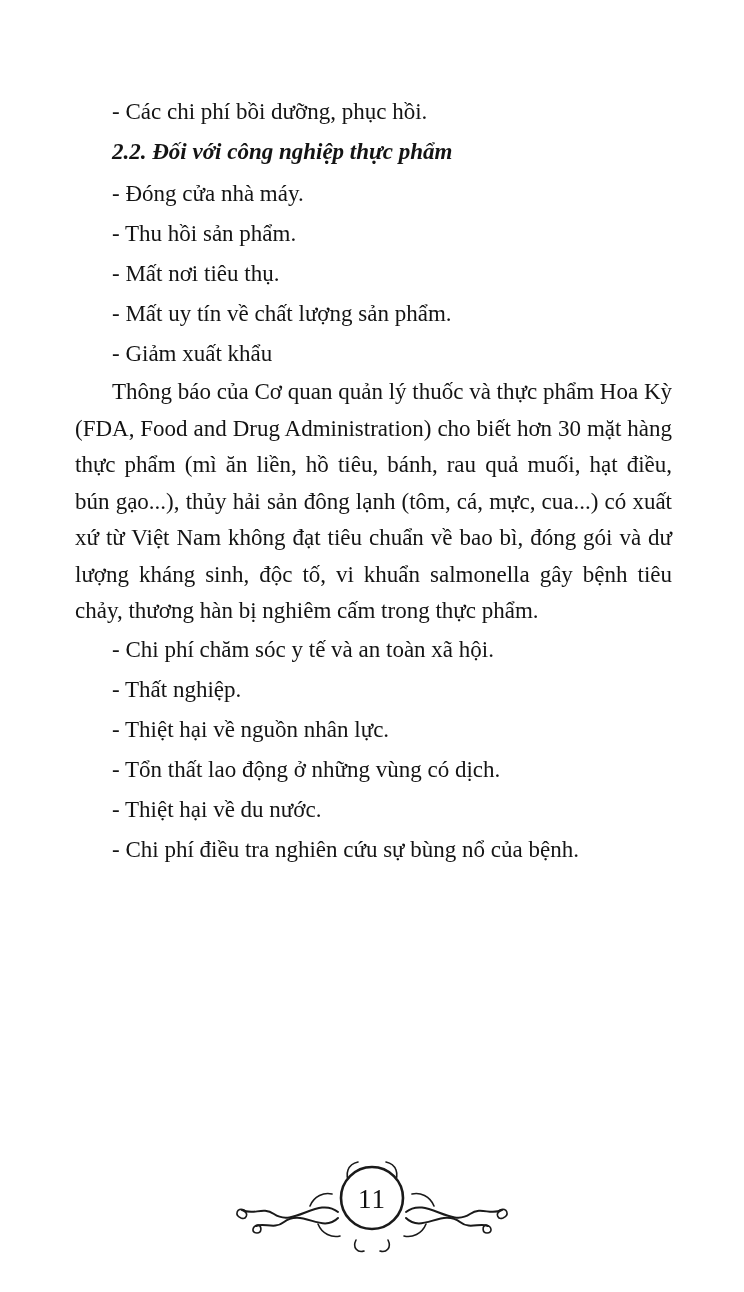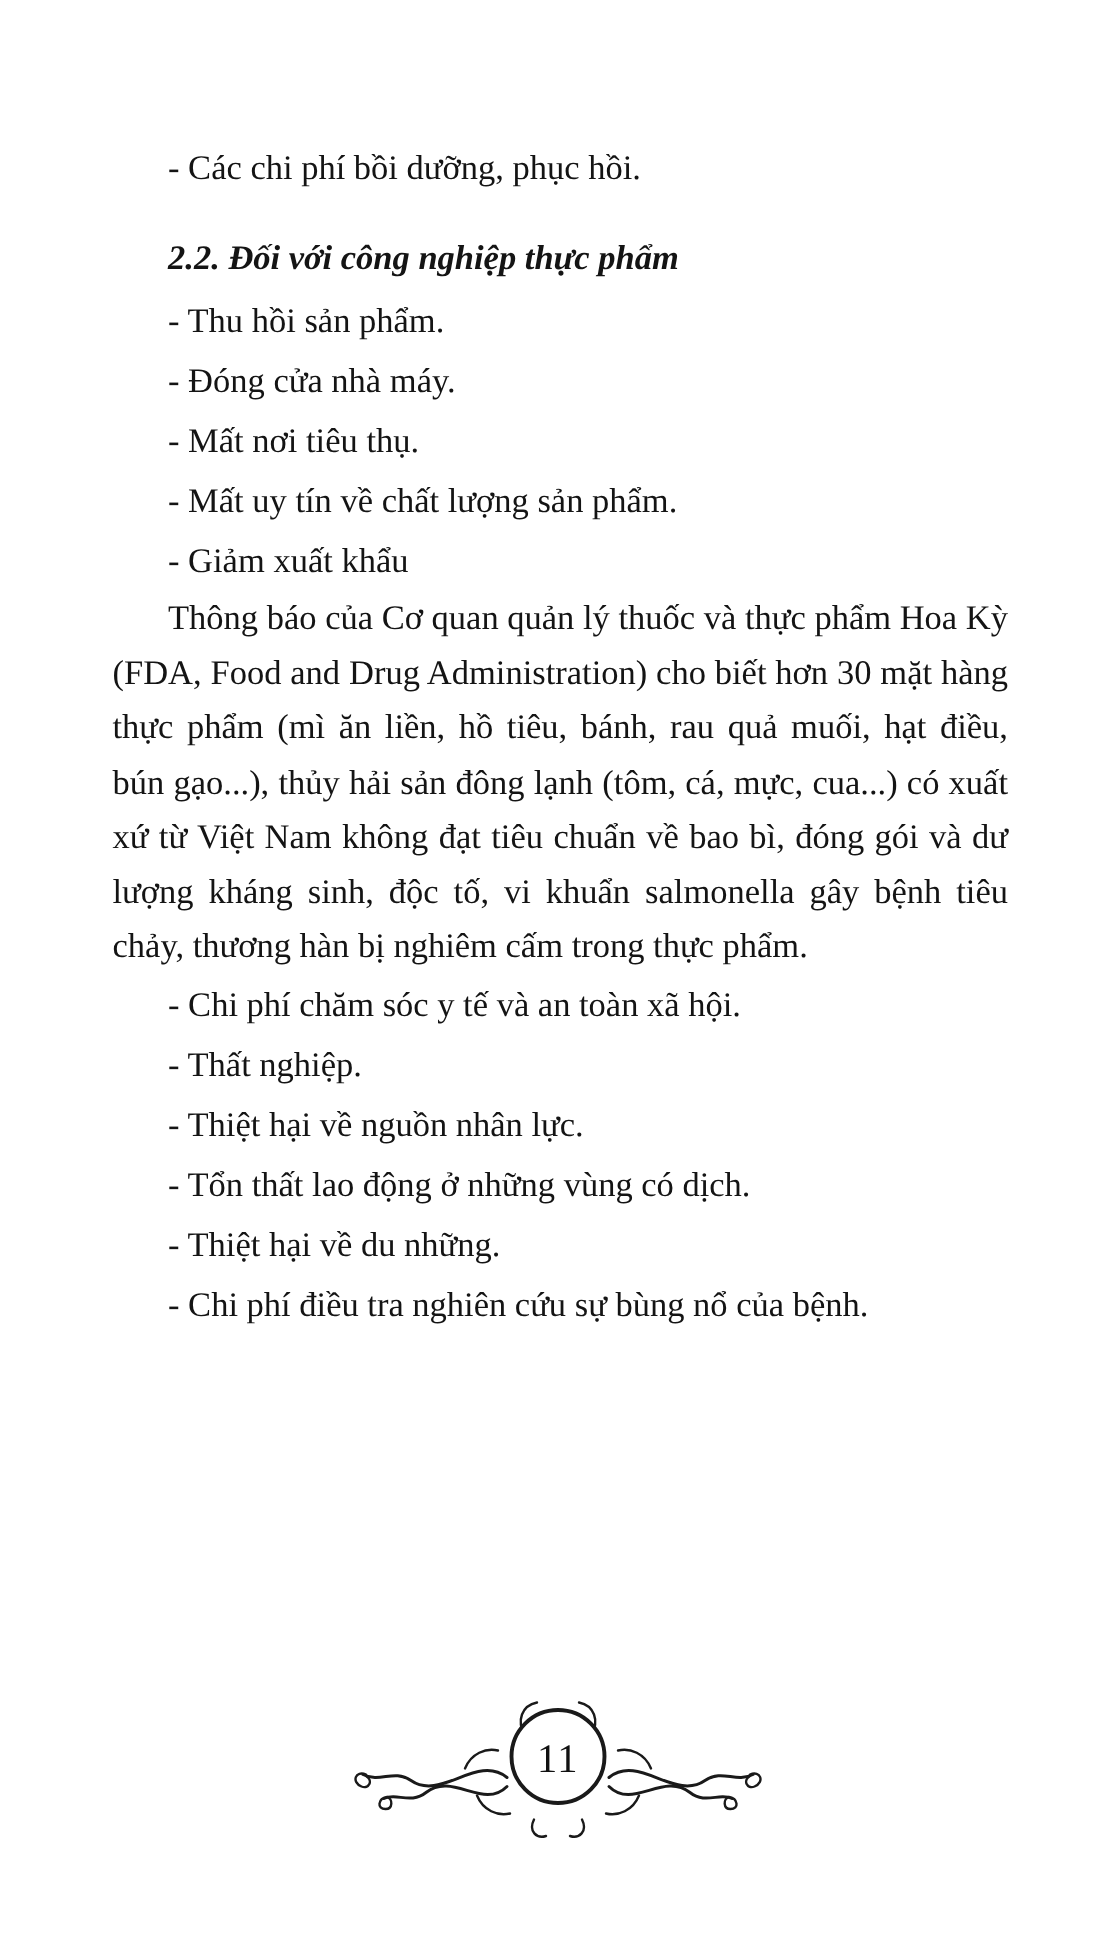--- a/index.html
+++ b/index.html
@@ -31,32 +31,32 @@
     padding-left: 37px;
     font-weight: bold;
   }
   
   .li, .para, .heading { font-weight: 500; }
   .heading {
     font-weight: bold;
     font-style: italic;
     padding-left: 37px;
     line-height: 40px;
-    margin-top: 20px;
+    margin-top: 0;
     margin-bottom: 2px;
   }
   .para {
     text-align: justify;
     text-indent: 37px;
     line-height: 36.5px;
   }
   .footer {
     position: absolute;
     left: 0;
-    bottom: 65px;
+    bottom: 38px;
     width: 744px;
     display: flex;
     justify-content: center;
     align-items: center;
   }
   .ornament-wrap {
     position: relative;
     width: 300px;
     height: 100px;
   }
@@ -78,37 +78,37 @@
 </style>
 </head>
 <body>
 
 <div class="page">
 
   <p class="block li">- Các chi phí bồi dưỡng, phục hồi.</p>
 
   <h3 class="block heading">2.2. Đối với công nghiệp thực phẩm</h3>
 
+  <p class="block li">- Đóng cửa nhà máy.</p>
   <p class="block li">- Thu hồi sản phẩm.</p>
-  <p class="block li">- Đóng cửa nhà máy.</p>
   <p class="block li">- Mất nơi tiêu thụ.</p>
   <p class="block li">- Mất uy tín về chất lượng sản phẩm.</p>
 
 
   <p class="block li">- Giảm xuất khẩu</p>
 
   <p class="block para">Thông báo của Cơ quan quản lý thuốc và thực phẩm Hoa Kỳ (FDA, Food and Drug Administration) cho biết hơn 30 mặt hàng thực phẩm (mì ăn liền, hồ tiêu, bánh, rau quả muối, hạt điều, bún gạo...), thủy hải sản đông lạnh (tôm, cá, mực, cua...) có xuất xứ từ Việt Nam không đạt tiêu chuẩn về bao bì, đóng gói và dư lượng kháng sinh, độc tố, vi khuẩn salmonella gây bệnh tiêu chảy, thương hàn bị nghiêm cấm trong thực phẩm.</p>
 
   <p class="block li">- Chi phí chăm sóc y tế và an toàn xã hội.</p>
 
 
   <p class="block li">- Thất nghiệp.</p>
   <p class="block li">- Thiệt hại về nguồn nhân lực.</p>
   <p class="block li">- Tổn thất lao động ở những vùng có dịch.</p>
-  <p class="block li">- Thiệt hại về du những.</p>
+  <p class="block li">- Thiệt hại về du nước.</p>
   <p class="block li">- Chi phí điều tra nghiên cứu sự bùng nổ của bệnh.</p>
 
   <div class="footer">
     <div class="ornament-wrap">
       <svg width="300" height="100" viewBox="0 0 300 100" aria-hidden="true">
         <g fill="none" stroke="#1a1a1a" stroke-width="2" stroke-linecap="round">
 
           <g id="left-flourish">
             <path d="M116,58 C96,42 72,74 52,60 C40,52 32,62 20,56"></path>
             <path d="M116,64 C100,80 80,54 62,68 C52,76 42,68 34,72"></path>

